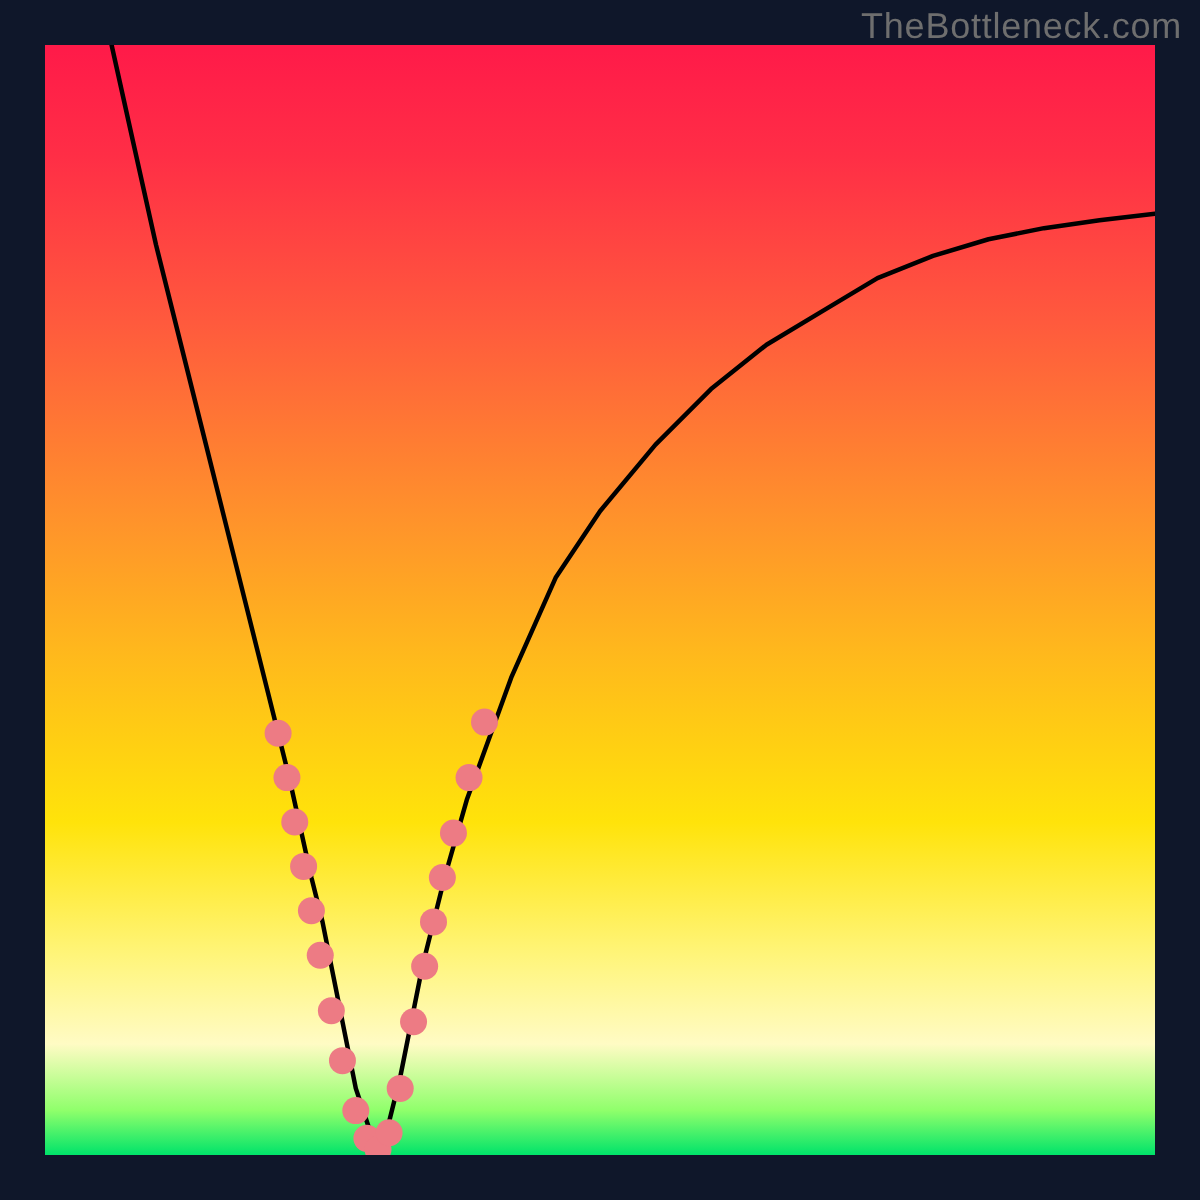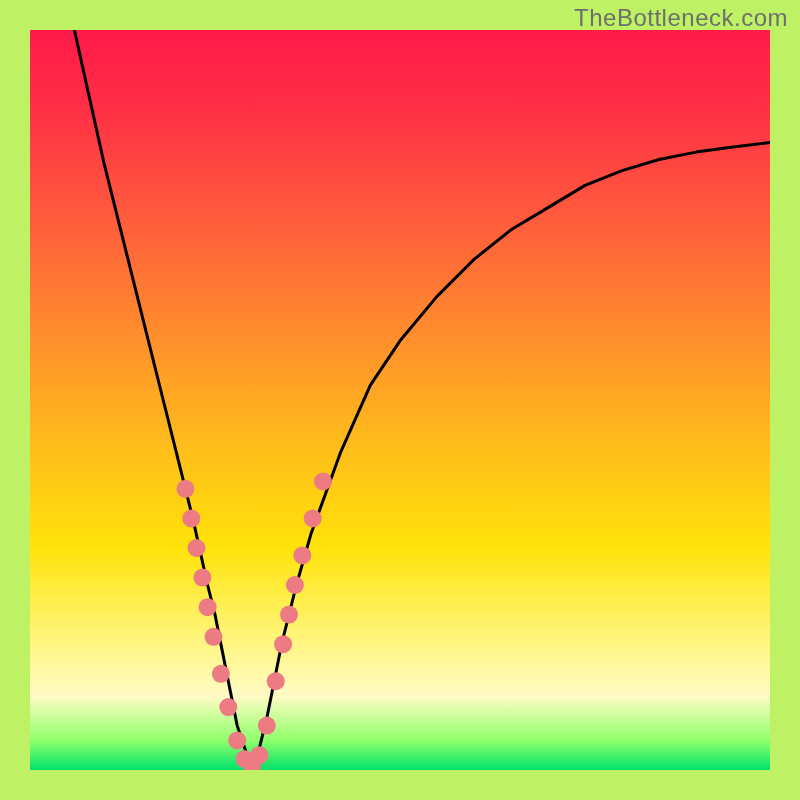--- a/index.html
+++ b/index.html
@@ -10,21 +10,21 @@
     overflow: hidden;
     background: #000;
     font-family: Arial, Helvetica, sans-serif;
   }
   .frame {
     position: absolute;
     left: 0;
     top: 0;
     width: 800px;
     height: 800px;
-    background: #bef264;
+    background: #0f172a;
   }
   .plot {
     position: absolute;
     left: 30px;
     top: 30px;
     width: 740px;
     height: 740px;
     
     background: linear-gradient(
       to bottom,

